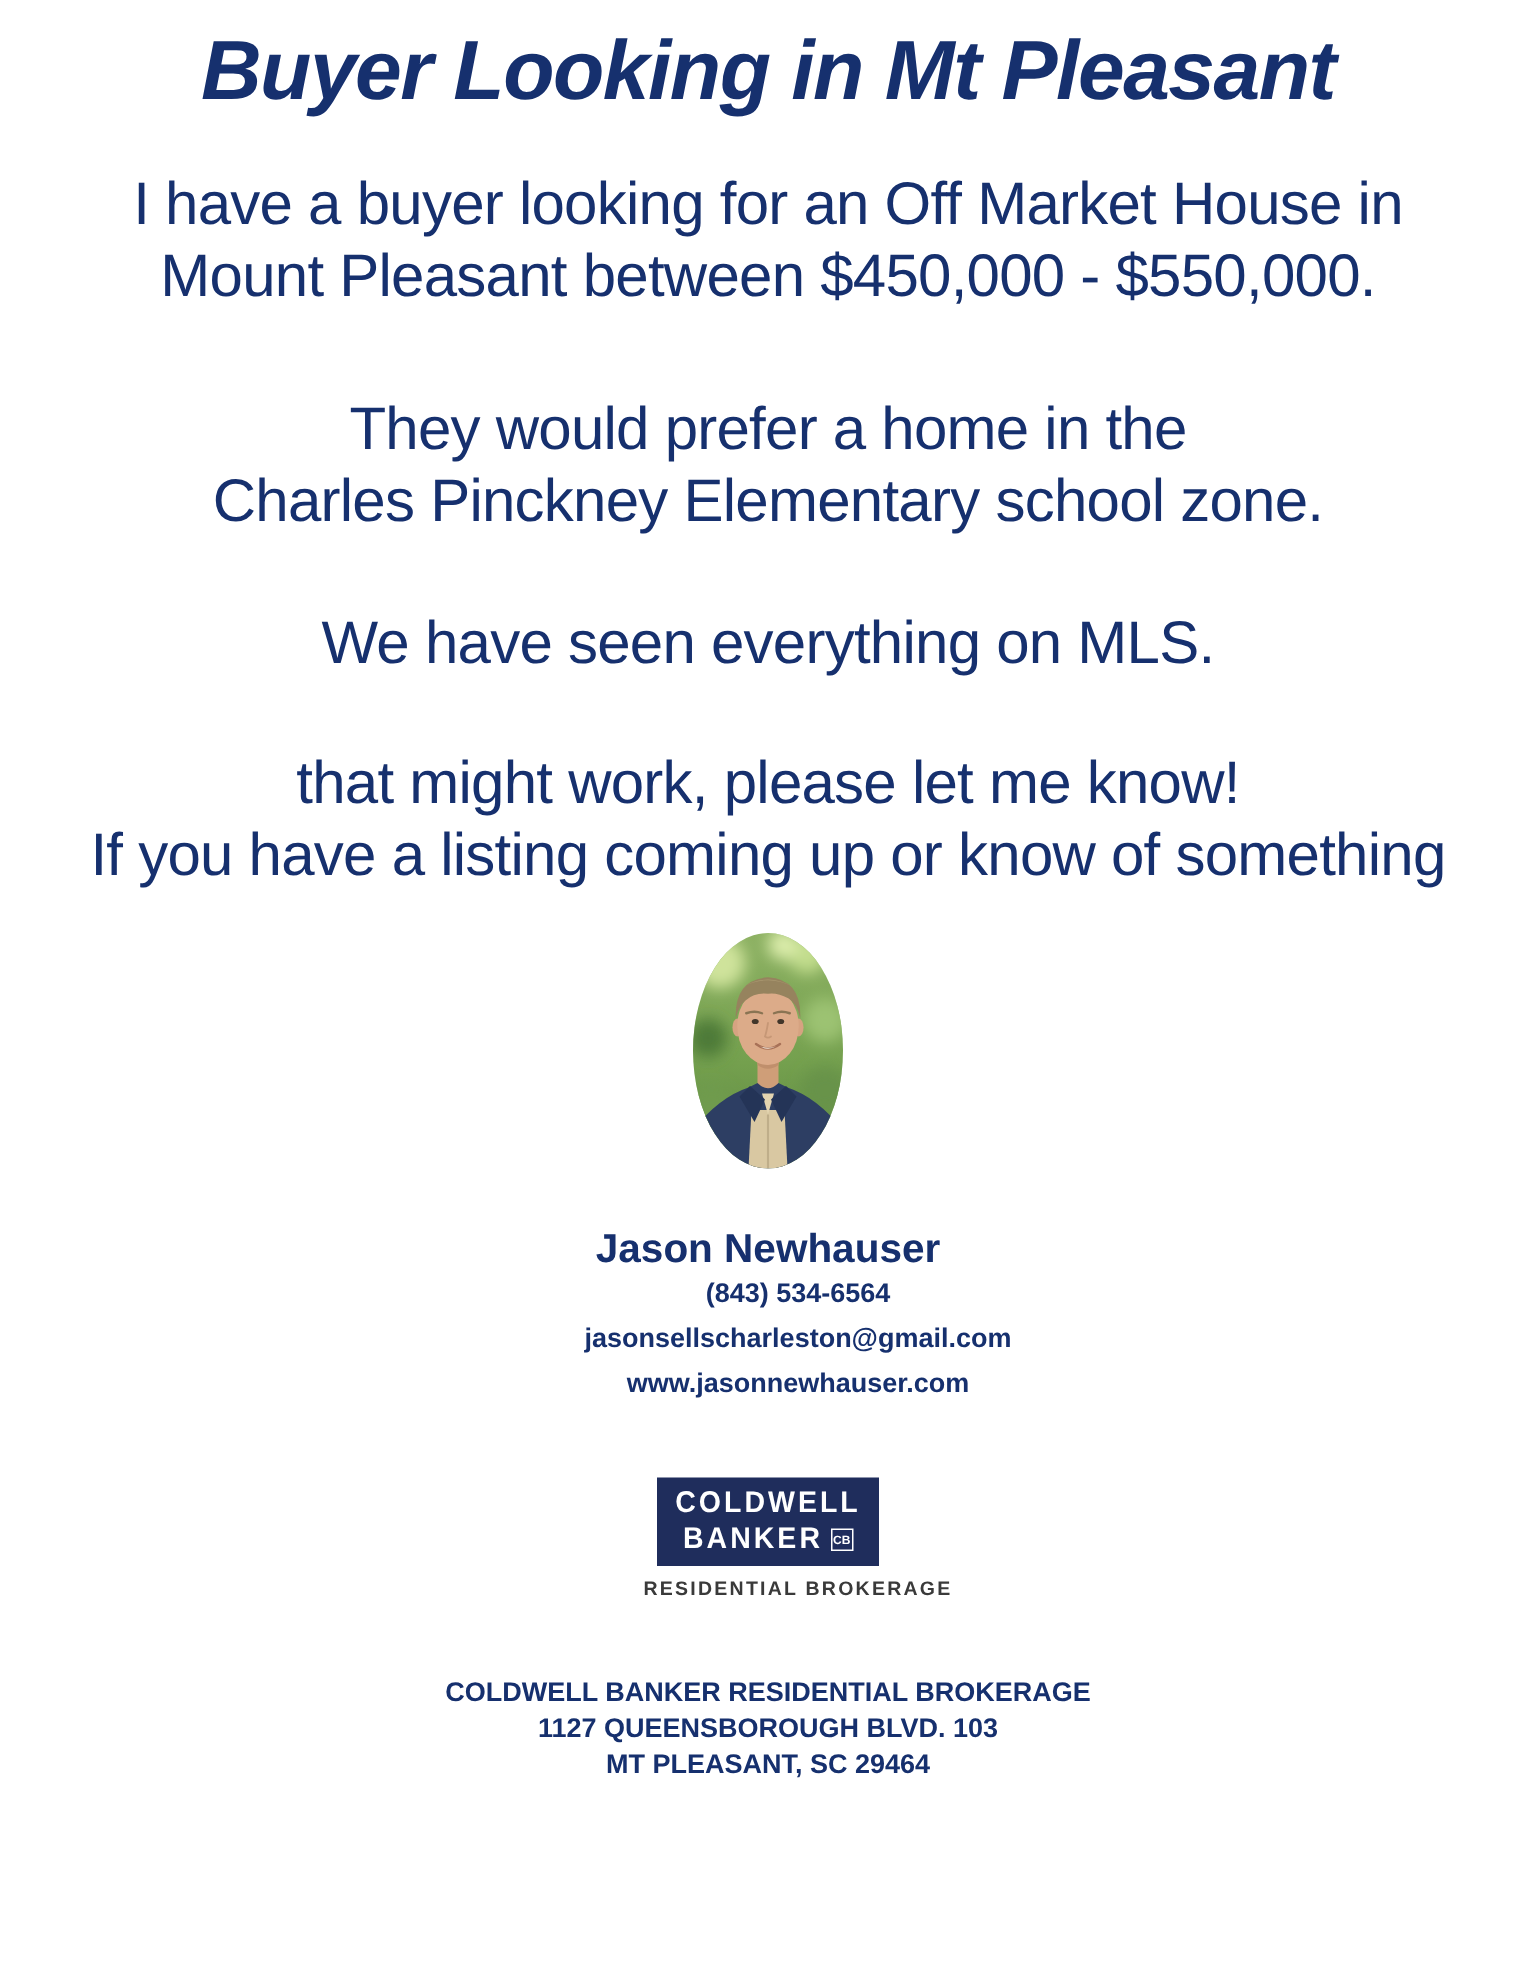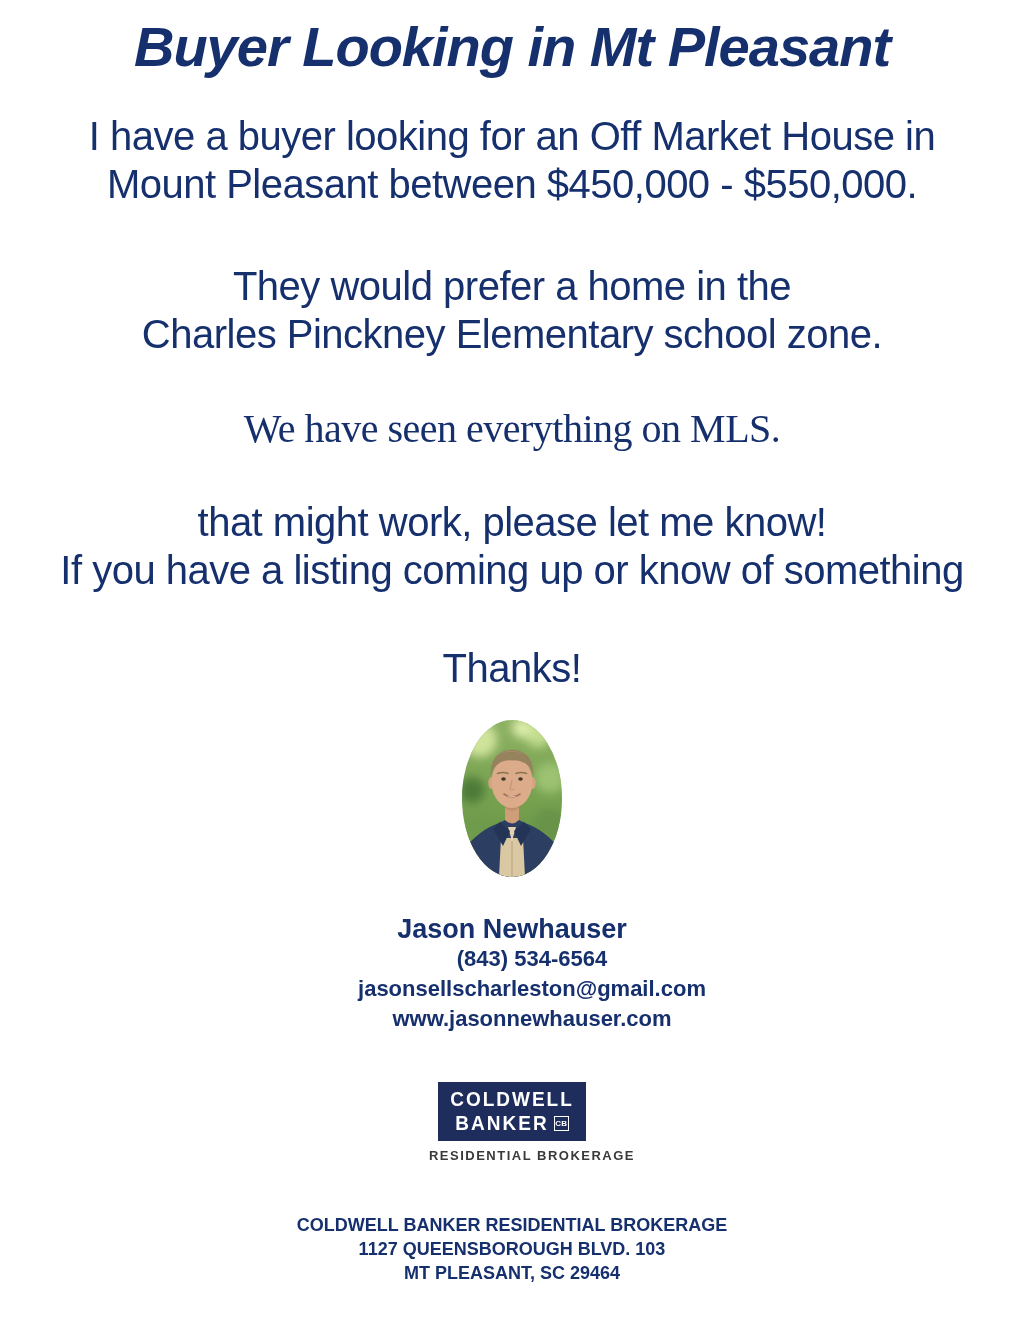--- a/index.html
+++ b/index.html
@@ -29,31 +29,31 @@
     color:var(--navy);
   }
   .para{
     font-size:40px;
     line-height:48px;
     letter-spacing:-0.5px;
     color:var(--navy);
   }
   .para-1{ margin-top:34px; }
   .para-2{ margin-top:54px; }
-  .para-3{ margin-top:47px;font-family:Liberation Serif, serif; }
+  .para-3{ margin-top:47px; }
   .para-4{ margin-top:45px; }
   .thanks{ margin-top:50px; }
   .photo-wrap{ margin-top:28px; }
   .photo-wrap svg{ display:inline-block; }
   .contact{ margin-top:33px; }
   .contact-name{
     font-size:27px; line-height:30px; font-weight:bold;
   }
   .contact-line{
-    font-size:22px; line-height:30px; font-weight:bold;padding-left:40px;
+    font-size:18px; line-height:30px; font-weight:bold;padding-left:40px;
   }
   .logo-block{ margin-top:48px; }
   .cb-logo{
     width:148px; height:59px;
     margin:0 auto;
     background:var(--logo-navy);
     color:#ffffff;
     display:flex; flex-direction:column;
     align-items:center; justify-content:center;
     padding-top:0;
@@ -112,21 +112,20 @@
 
   <div class="para para-3">
     <div>We have seen everything on MLS.</div>
   </div>
 
   <div class="para para-4">
     <div>that might work, please let me know!</div>
     <div>If you have a listing coming up or know of something</div>
   </div>
 
-  <div class="para thanks">Thanks!</div>
 
   <div class="photo-wrap">
     <svg width="100" height="157" viewBox="0 0 100 157">
       <defs>
         <clipPath id="ovalClip">
           <ellipse cx="50" cy="78.5" rx="50" ry="78.5"></ellipse>
         </clipPath>
         <linearGradient id="bgGrad" x1="0" y1="0" x2="0" y2="1">
           <stop offset="0" stop-color="#8db163"></stop>
           <stop offset="0.55" stop-color="#74a04e"></stop>

